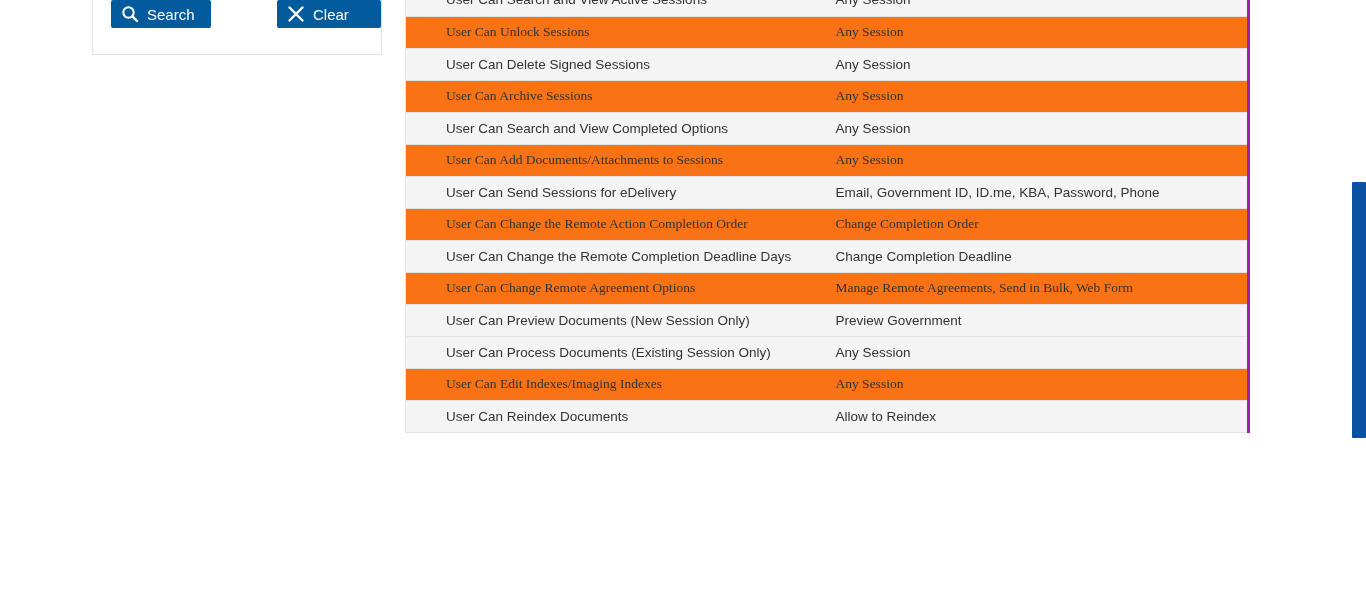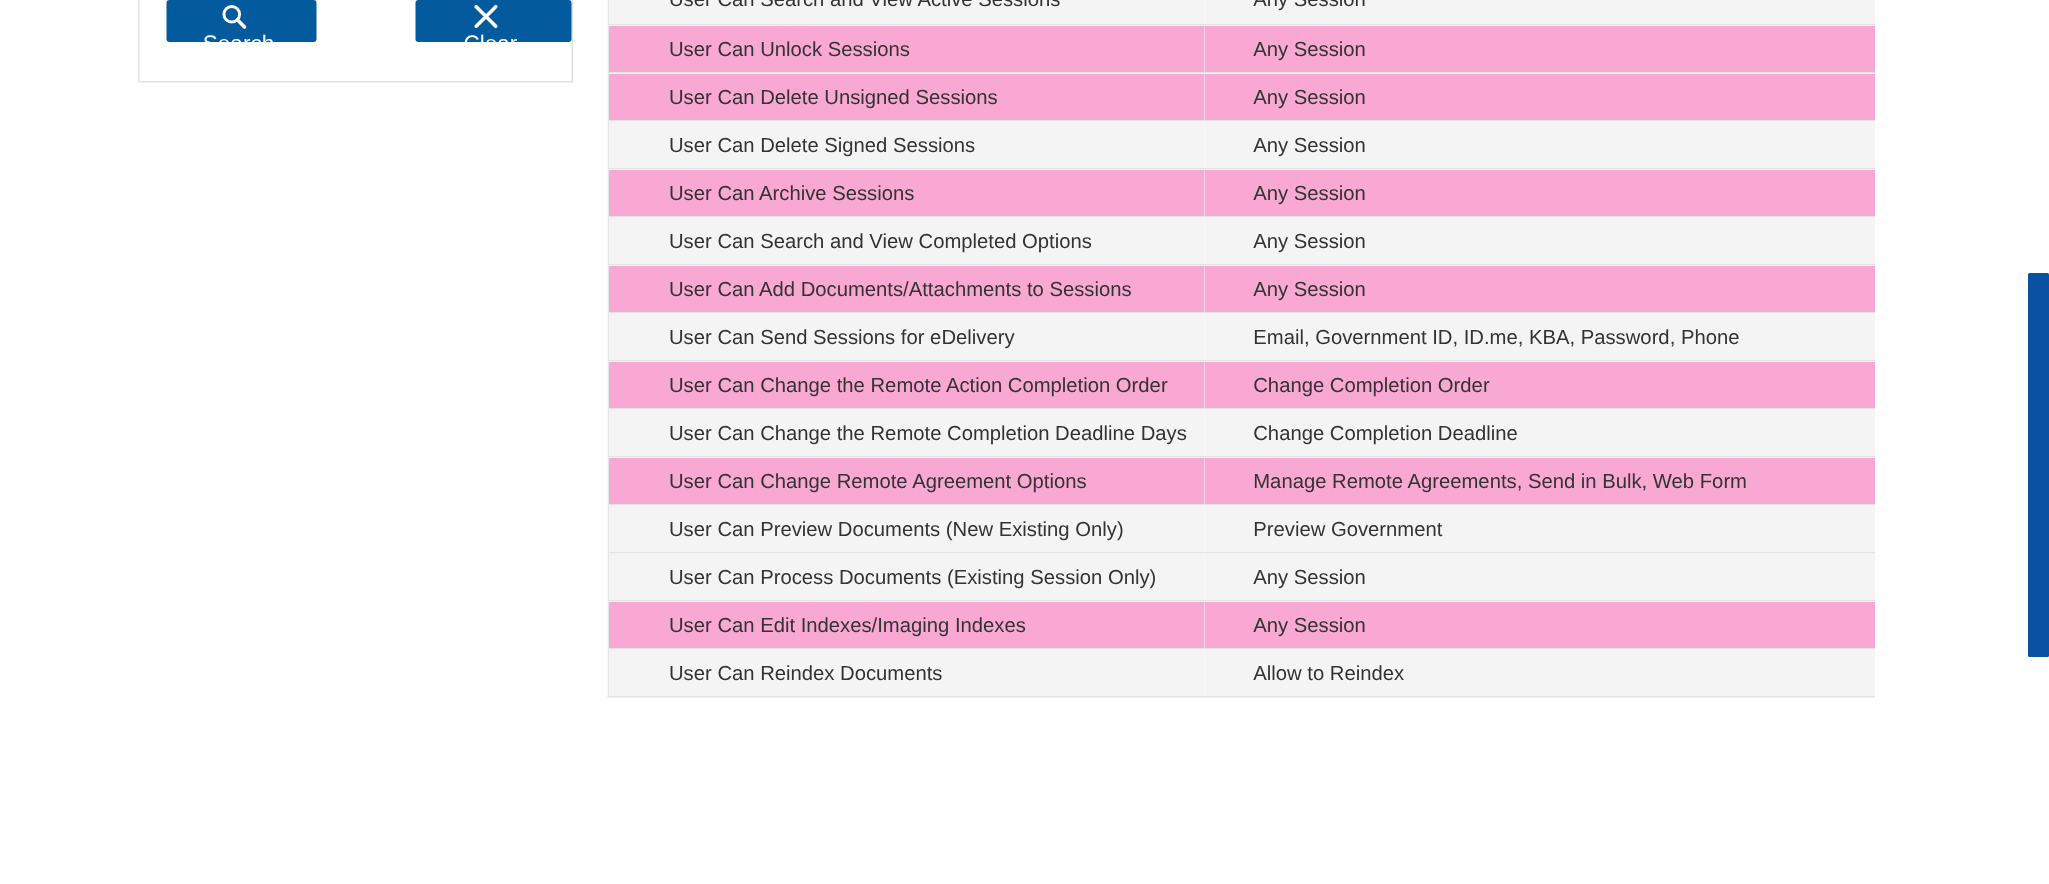--- a/index.html
+++ b/index.html
@@ -40,21 +40,20 @@
     background: #035a9d;
     color: #ffffff;
     border: none;
     border-radius: 2px;
     font-size: 15px;
     display: flex;
     align-items: center;
     padding: 0 12px 0 8px;
     cursor: pointer;
     box-sizing: border-box;
-    flex-direction: column;
   }
   .btn .glyph {
     width: 22px;
     height: 22px;
     margin-right: 6px;
     display: inline-flex;
     align-items: center;
     justify-content: center;
     flex: 0 0 auto;
   }
@@ -85,23 +84,23 @@
     padding: 0;
     vertical-align: middle;
     border-bottom: 1px solid #e4e4e4;
     white-space: nowrap;
     overflow: hidden;
     text-overflow: ellipsis;
   }
   table.perm td.c1 { width: 397px; padding-left: 40px; box-sizing: border-box; }
   table.perm td.c2 { width: 448px; padding-left: 33px; box-sizing: border-box; }
   table.perm tr.odd td { background: #f4f4f4; }
-  table.perm tr.even td { background: #f9a8d4; }
+  table.perm tr.even td { background: #f97316; font-family: Liberation Serif, serif; }
   table.perm tr td:first-child { border-left: 1px solid #e4e4e4; }
-  table.perm tr td:last-child { border-right: 2px solid #a21caf; }
+  table.perm tr td:last-child { border-right: 7px solid #a21caf; }
 
   
   .scroll-track {
     position: absolute;
     right: 0;
     top: 0;
     width: 14px;
     height: 589px;
     background: #ffffff;
   }
@@ -148,24 +147,20 @@
     <table class="perm">
       <tbody id="perm-body">
           <tr class="odd">
             <td class="c1">User Can Search and View Active Sessions</td>
             <td class="c2">Any Session</td>
           </tr>
           <tr class="even">
             <td class="c1">User Can Unlock Sessions</td>
             <td class="c2">Any Session</td>
           </tr>
-          <tr class="even">
-            <td class="c1">User Can Delete Unsigned Sessions</td>
-            <td class="c2">Any Session</td>
-          </tr>
           <tr class="odd">
             <td class="c1">User Can Delete Signed Sessions</td>
             <td class="c2">Any Session</td>
           </tr>
           <tr class="even">
             <td class="c1">User Can Archive Sessions</td>
             <td class="c2">Any Session</td>
           </tr>
           <tr class="odd">
             <td class="c1">User Can Search and View Completed Options</td>
@@ -185,21 +180,21 @@
           </tr>
           <tr class="odd">
             <td class="c1">User Can Change the Remote Completion Deadline Days</td>
             <td class="c2">Change Completion Deadline</td>
           </tr>
           <tr class="even">
             <td class="c1">User Can Change Remote Agreement Options</td>
             <td class="c2">Manage Remote Agreements, Send in Bulk, Web Form</td>
           </tr>
           <tr class="odd">
-            <td class="c1">User Can Preview Documents (New Existing Only)</td>
+            <td class="c1">User Can Preview Documents (New Session Only)</td>
             <td class="c2">Preview Government</td>
           </tr>
           <tr class="odd">
             <td class="c1">User Can Process Documents (Existing Session Only)</td>
             <td class="c2">Any Session</td>
           </tr>
           <tr class="even">
             <td class="c1">User Can Edit Indexes/Imaging Indexes</td>
             <td class="c2">Any Session</td>
           </tr>

